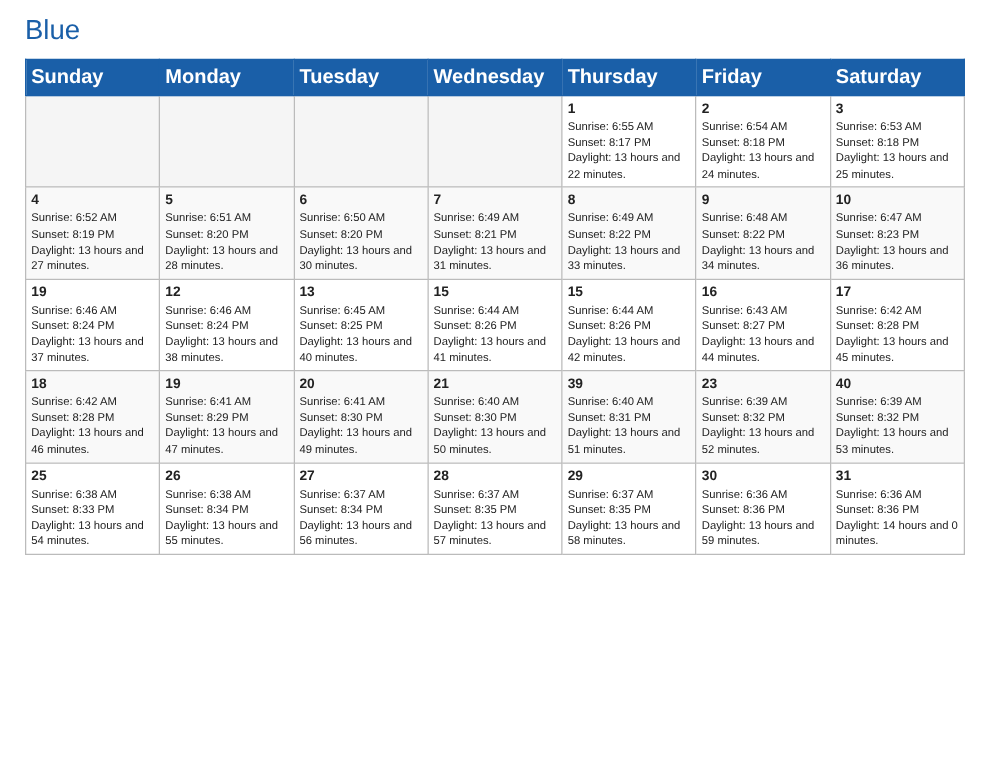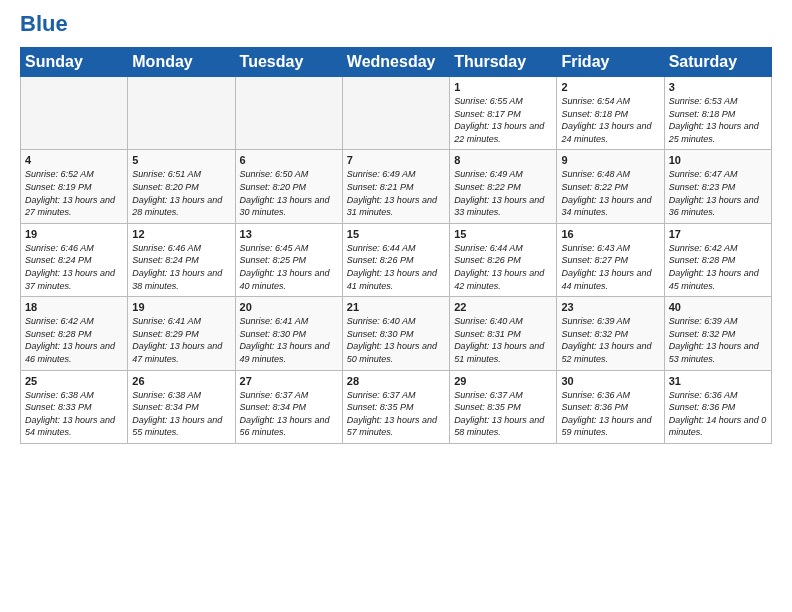--- a/index.html
+++ b/index.html
@@ -74,30 +74,29 @@
     }
     .day-number {
       font-size: 11px;
       font-weight: bold;
       margin-bottom: 2px;
     }
     .day-info {
       font-size: 9px;
       line-height: 1.4;
       color: #222;
-      font-style: italic;
     }
   </style>
 </head>
 <body>
 
 <div class="container">
   <div class="header">
     <div class="logo">
-      <span class="logo-blue" style="font-size:22px;font-weight:bold;color:#1a5fa8;margin-top:-4px;">Blue</span>
+      <span class="logo-blue" style="font-size:22px;font-weight:normal;color:#1a5fa8;margin-top:-4px;">Blue</span>
     </div>
     <div class="title-area">
       <div class="month-title"></div>
       <div class="location"></div>
     </div>
   </div>
 
   <table class="calendar">
     <thead>
       <tr>
@@ -200,21 +199,21 @@
           </td>
           <td>
             <div class="day-number">20</div>
             <div class="day-info">Sunrise: 6:41 AM<br>Sunset: 8:30 PM<br>Daylight: 13 hours and 49 minutes.</div>
           </td>
           <td>
             <div class="day-number">21</div>
             <div class="day-info">Sunrise: 6:40 AM<br>Sunset: 8:30 PM<br>Daylight: 13 hours and 50 minutes.</div>
           </td>
           <td>
-            <div class="day-number">22</div>
+            <div class="day-number">39</div>
             <div class="day-info">Sunrise: 6:40 AM<br>Sunset: 8:31 PM<br>Daylight: 13 hours and 51 minutes.</div>
           </td>
           <td>
             <div class="day-number">23</div>
             <div class="day-info">Sunrise: 6:39 AM<br>Sunset: 8:32 PM<br>Daylight: 13 hours and 52 minutes.</div>
           </td>
           <td>
             <div class="day-number">40</div>
             <div class="day-info">Sunrise: 6:39 AM<br>Sunset: 8:32 PM<br>Daylight: 13 hours and 53 minutes.</div>
           </td>

